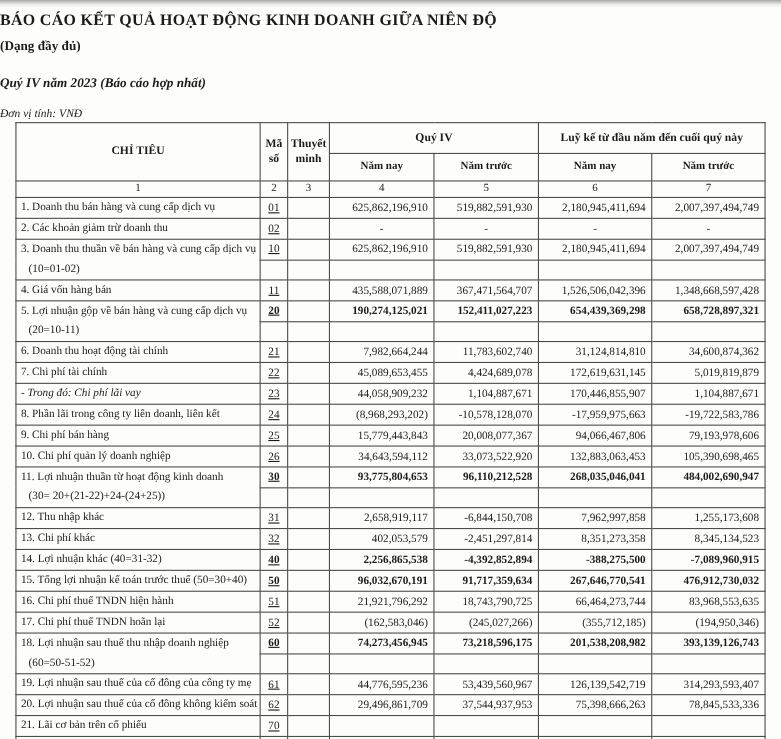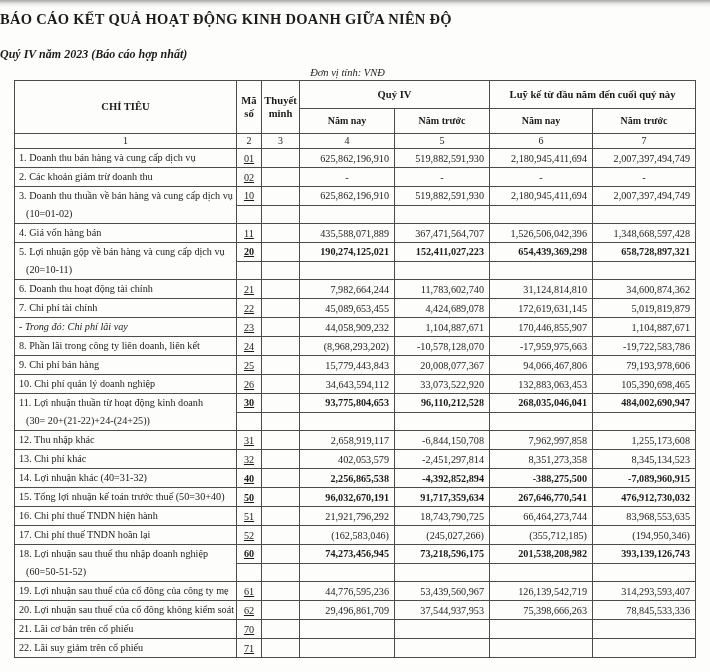--- a/index.html
+++ b/index.html
@@ -15,22 +15,22 @@
     position: absolute; top: 0; left: 0; right: 0; height: 7px;
     background: linear-gradient(#a8a8a8, #e9e9e8 55%, #fdfdfc);
   }
   .doc-header { padding-top: 11px; }
   .doc-title {
     font-size: 14.5px; font-weight: bold; letter-spacing: 0.3px;
   }
   .doc-subtitle { font-size: 12px; font-weight: bold; margin-top: 6px; }
   .doc-period  { font-size: 12px; font-weight: bold; font-style: italic; margin-top: 19px; }
   .unit-note {
-    text-align: center; font-style: italic; font-size: 10.5px;
-    margin: 5px 15px 2px 0;
+    text-align: left; font-style: italic; font-size: 10.5px;
+    margin: 15px 15px 2px 0;
   }
   table.report {
     border-collapse: collapse; table-layout: fixed;
     width: 681px; margin-left: 14px;
   }
   table.report th, table.report td {
     border: 1px solid #4c4c4c;
     font-size: 10.2px;
     vertical-align: middle;
     overflow: hidden;
@@ -54,20 +54,21 @@
   .lbl-line.formula { padding-left: 7px; }
   td.two-line { vertical-align: top; }
 </style>
 </head>
 <body>
 
 <div class="scan-edge"></div>
 
 <div class="doc-header">
   <div class="doc-title">BÁO CÁO KẾT QUẢ HOẠT ĐỘNG KINH DOANH GIỮA NIÊN ĐỘ</div>
+  <div class="doc-subtitle">(Dạng đầy đủ)</div>
   <div class="doc-period">Quý IV năm 2023 (Báo cáo hợp nhất)</div>
 </div>
 
 <div class="unit-note">Đơn vị tính: VNĐ</div>
 
 <table class="report">
   <colgroup>
     <col style="width:222px">
       <col style="width:25px">
       <col style="width:38px">

